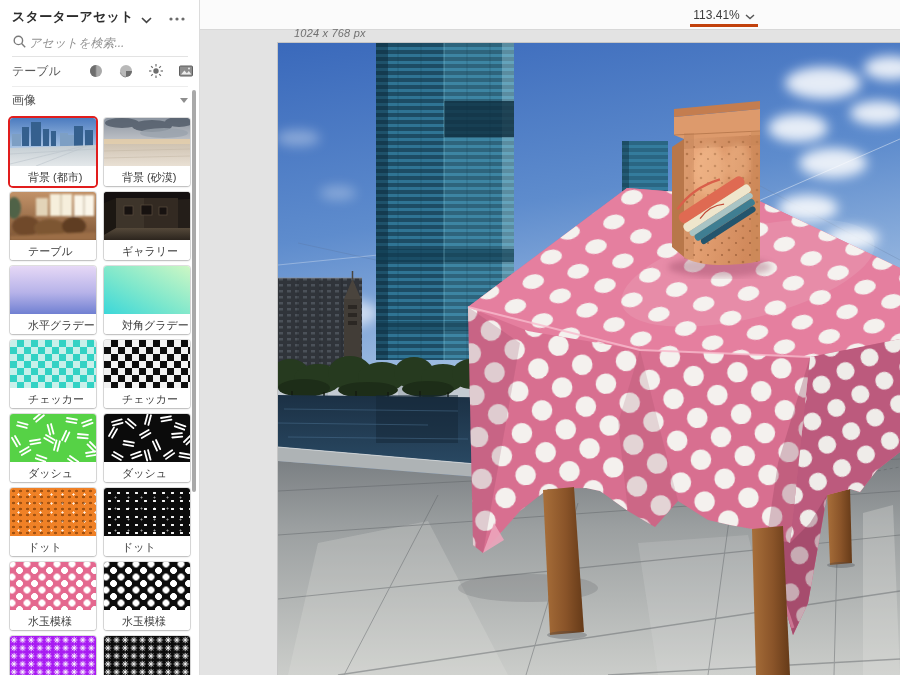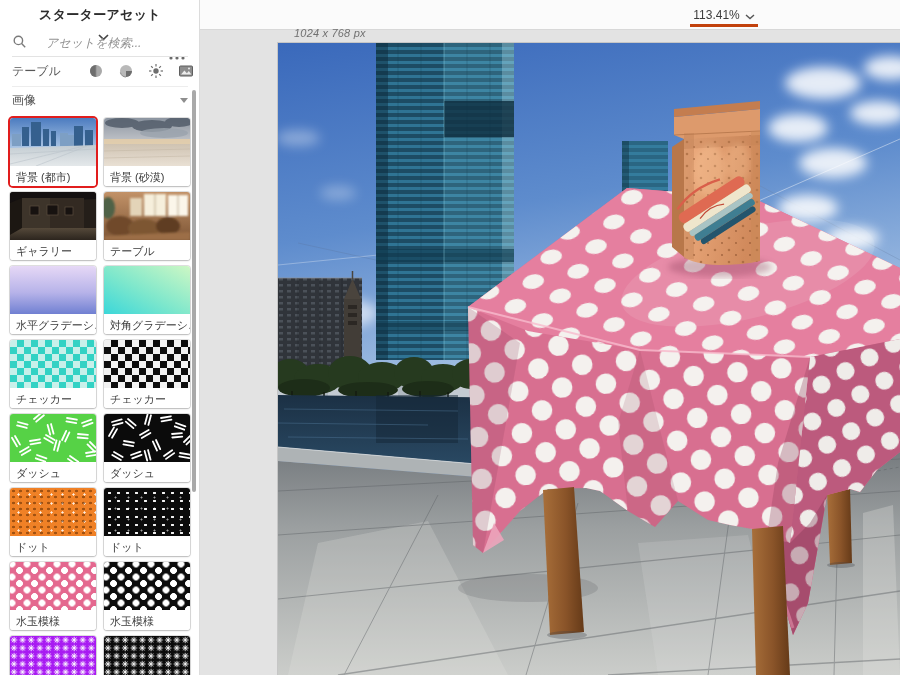--- a/index.html
+++ b/index.html
@@ -2,25 +2,25 @@
 <html><head>
 <meta charset="utf-8">
 <style>
   html,body{margin:0;padding:0;width:900px;height:675px;overflow:hidden;
     font-family:"Liberation Sans","DejaVu Sans",sans-serif;background:#fff;}
   .abs{position:absolute;}
 
   
   #sidebar{left:0;top:0;width:200px;height:675px;background:#ffffff;
     border-right:1px solid #dcdcdc;box-sizing:border-box;}
-  #panel-header{left:12px;top:6px;width:176px;height:22px;display:flex;align-items:center;flex-direction:column;}
+  #panel-header{left:12px;top:6px;width:176px;height:22px;display:flex;align-items:center;}
   #panel-title{font-size:13px;font-weight:bold;color:#2d2d2d;letter-spacing:.3px;}
   #panel-title-chevron{margin-left:7px;margin-top:3px;}
   #panel-menu{margin-left:auto;cursor:pointer;padding:2px;}
-  #search-row{left:13px;top:33px;width:174px;height:20px;display:flex;align-items:center;gap:18px;}
+  #search-row{left:13px;top:33px;width:174px;height:20px;display:flex;align-items:center;gap:1px;}
   #search-input{border:none;outline:none;flex:1;font-size:12px;color:#444;background:transparent;
     font-family:"Liberation Sans",sans-serif;}
   #search-input::placeholder{font-style:italic;color:#929292;}
   .divider{left:12px;width:176px;height:1px;background:#e3e3e3;}
   #filter-row{left:12px;top:61px;width:182px;height:20px;display:flex;align-items:center;}
   #filter-label{font-size:12px;color:#585858;}
   #filter-icons{margin-left:auto;display:flex;gap:14px;align-items:center;}
   .ficon{width:16px;height:16px;cursor:pointer;}
   #section-row{left:12px;top:92px;width:176px;height:16px;display:flex;align-items:center;}
   #section-label{font-size:12px;color:#4a4a4a;}
@@ -29,21 +29,21 @@
   #scrollbar{left:192px;top:90px;width:4px;height:402px;background:#a9a9a9;border-radius:2px;}
 
   
   #asset-grid{left:10px;top:118px;width:180px;display:grid;
     grid-template-columns:86px 86px;column-gap:8px;row-gap:6px;}
   .card{width:86px;height:68px;background:#fff;border-radius:3px;overflow:hidden;
     box-shadow:0 0 0 1px rgba(0,0,0,.12),0 1px 2px rgba(0,0,0,.18);cursor:pointer;}
   .card.selected{box-shadow:0 0 0 2px #e11d1d,0 1px 2px rgba(0,0,0,.18);}
   .thumb{width:86px;height:48px;}
   .thumb svg{display:block;}
-  .card-label{height:20px;font-size:11px;color:#3a3a3a;padding:4px 6px 0;box-sizing:border-box;
+  .card-label{height:20px;font-size:11px;color:#3a3a3a;padding:4px 18px 0;box-sizing:border-box;
     white-space:nowrap;overflow:hidden;background:#fff;}
 
   .grad-h{background:linear-gradient(180deg,#e6d8f6 0%,#b7b3e9 55%,#7080d2 100%);}
   .grad-d{background:linear-gradient(to bottom left,#cdf7c4 0%,#7de7cc 55%,#3bd7d9 100%);}
   .checker-teal{background-color:#c8f0ea;background-image:
     linear-gradient(45deg,#33d2c4 25%,transparent 25%,transparent 75%,#33d2c4 75%,#33d2c4),
     linear-gradient(45deg,#33d2c4 25%,transparent 25%,transparent 75%,#33d2c4 75%,#33d2c4);
     background-size:14px 14px;background-position:0 0,7px 7px;}
   .checker-black{background-color:#f2f2f2;background-image:
     linear-gradient(45deg,#0e0e0e 25%,transparent 25%,transparent 75%,#0e0e0e 75%,#0e0e0e),
@@ -229,45 +229,20 @@
             </g>
         </svg>
       </div>
       <div class="card-label">背景 (砂漠)</div>
     </div>
 
     <div class="card">
       <div class="thumb">
         <svg width="86" height="48" viewBox="0 0 86 48">
           <defs>
-              <linearGradient id="gfl" x1="0" y1="0" x2="0" y2="1">
-                <stop offset="0" stop-color="#55493a"></stop>
-                <stop offset="1" stop-color="#2c251e"></stop>
-              </linearGradient>
-            </defs>
-          <rect width="86" height="48" fill="#241e19"></rect>
-          <polygon points="0,0 86,0 86,7 0,11" fill="#141010"></polygon>
-          <rect x="12" y="6" width="62" height="30" fill="#332a22"></rect>
-          <rect x="12" y="6" width="28" height="30" fill="#3d342a"></rect>
-          <polygon points="0,11 12,6 12,36 0,43" fill="#1c1712"></polygon>
-          <polygon points="0,48 86,48 86,36 12,36 0,43" fill="url(#gfl)"></polygon>
-          <g fill="#171210" stroke="#55483a" stroke-width=".8">
-              <rect x="20" y="14" width="9" height="9"></rect>
-              <rect x="37" y="13" width="11" height="10"></rect>
-              <rect x="55" y="15" width="8" height="8"></rect>
-            </g>
-        </svg>
-      </div>
-      <div class="card-label">ギャラリー</div>
-    </div>
-
-    <div class="card">
-      <div class="thumb">
-        <svg width="86" height="48" viewBox="0 0 86 48">
-          <defs>
               <linearGradient id="cafe" x1="0" y1="0" x2="0" y2="1">
                 <stop offset="0" stop-color="#c29268"></stop>
                 <stop offset="1" stop-color="#7e5636"></stop>
               </linearGradient>
           <filter id="cblur">
                 <feGaussianBlur stdDeviation="1.3"></feGaussianBlur>
               </filter>
             </defs>
           <rect width="86" height="48" fill="url(#cafe)"></rect>
           <g filter="url(#cblur)">
@@ -280,20 +255,45 @@
               </g>
             <ellipse cx="4" cy="16" rx="7" ry="11" fill="#4f6247"></ellipse>
             <ellipse cx="16" cy="34" rx="14" ry="10" fill="#6f4a2b"></ellipse>
               <ellipse cx="40" cy="36" rx="16" ry="9" fill="#7d5633"></ellipse>
               <ellipse cx="64" cy="34" rx="12" ry="9" fill="#5f3e24"></ellipse>
             <polygon points="0,44 86,40 86,48 0,48" fill="#9c6e46"></polygon>
           </g>
         </svg>
       </div>
       <div class="card-label">テーブル</div>
+    </div>
+
+    <div class="card">
+      <div class="thumb">
+        <svg width="86" height="48" viewBox="0 0 86 48">
+          <defs>
+              <linearGradient id="gfl" x1="0" y1="0" x2="0" y2="1">
+                <stop offset="0" stop-color="#55493a"></stop>
+                <stop offset="1" stop-color="#2c251e"></stop>
+              </linearGradient>
+            </defs>
+          <rect width="86" height="48" fill="#241e19"></rect>
+          <polygon points="0,0 86,0 86,7 0,11" fill="#141010"></polygon>
+          <rect x="12" y="6" width="62" height="30" fill="#332a22"></rect>
+          <rect x="12" y="6" width="28" height="30" fill="#3d342a"></rect>
+          <polygon points="0,11 12,6 12,36 0,43" fill="#1c1712"></polygon>
+          <polygon points="0,48 86,48 86,36 12,36 0,43" fill="url(#gfl)"></polygon>
+          <g fill="#171210" stroke="#55483a" stroke-width=".8">
+              <rect x="20" y="14" width="9" height="9"></rect>
+              <rect x="37" y="13" width="11" height="10"></rect>
+              <rect x="55" y="15" width="8" height="8"></rect>
+            </g>
+        </svg>
+      </div>
+      <div class="card-label">ギャラリー</div>
     </div>
 
     <div class="card">
       <div class="thumb grad-h"></div>
       <div class="card-label">水平グラデーシ…</div>
     </div>
 
     <div class="card">
       <div class="thumb grad-d"></div>
       <div class="card-label">対角グラデーシ…</div>

